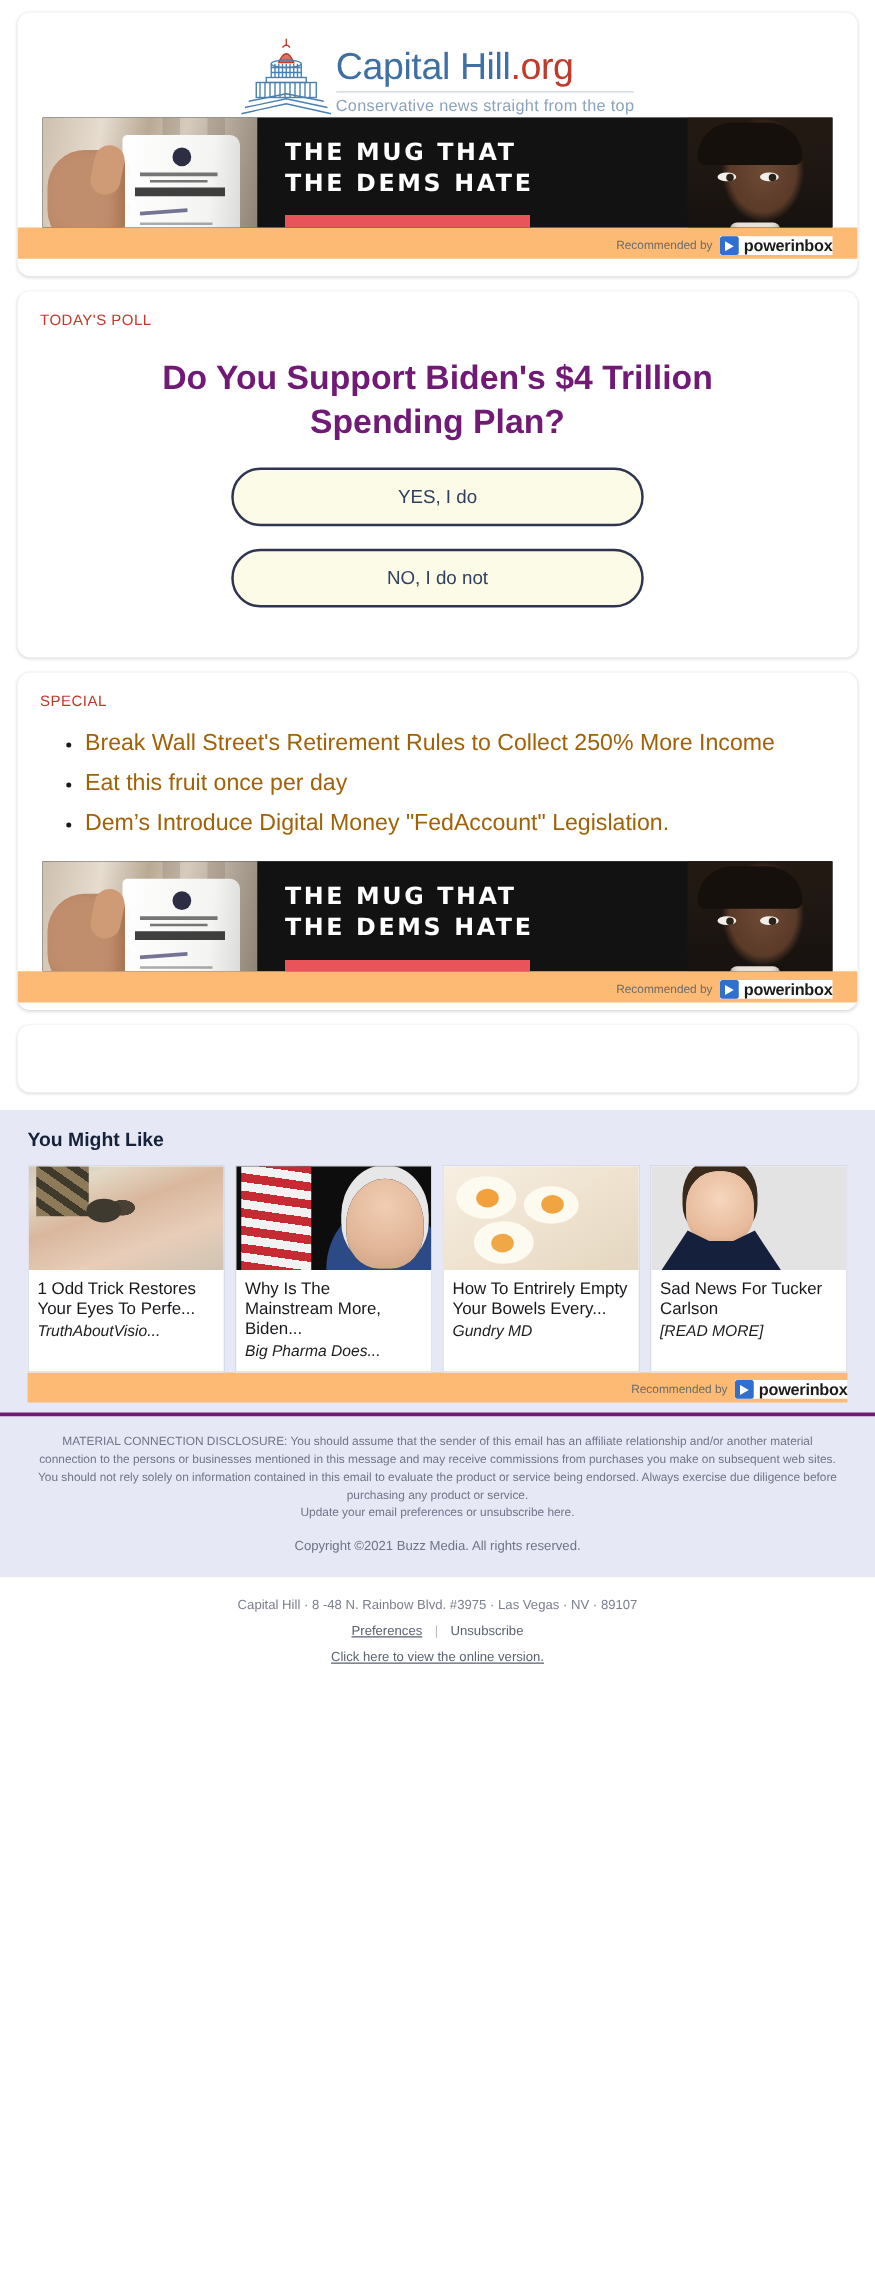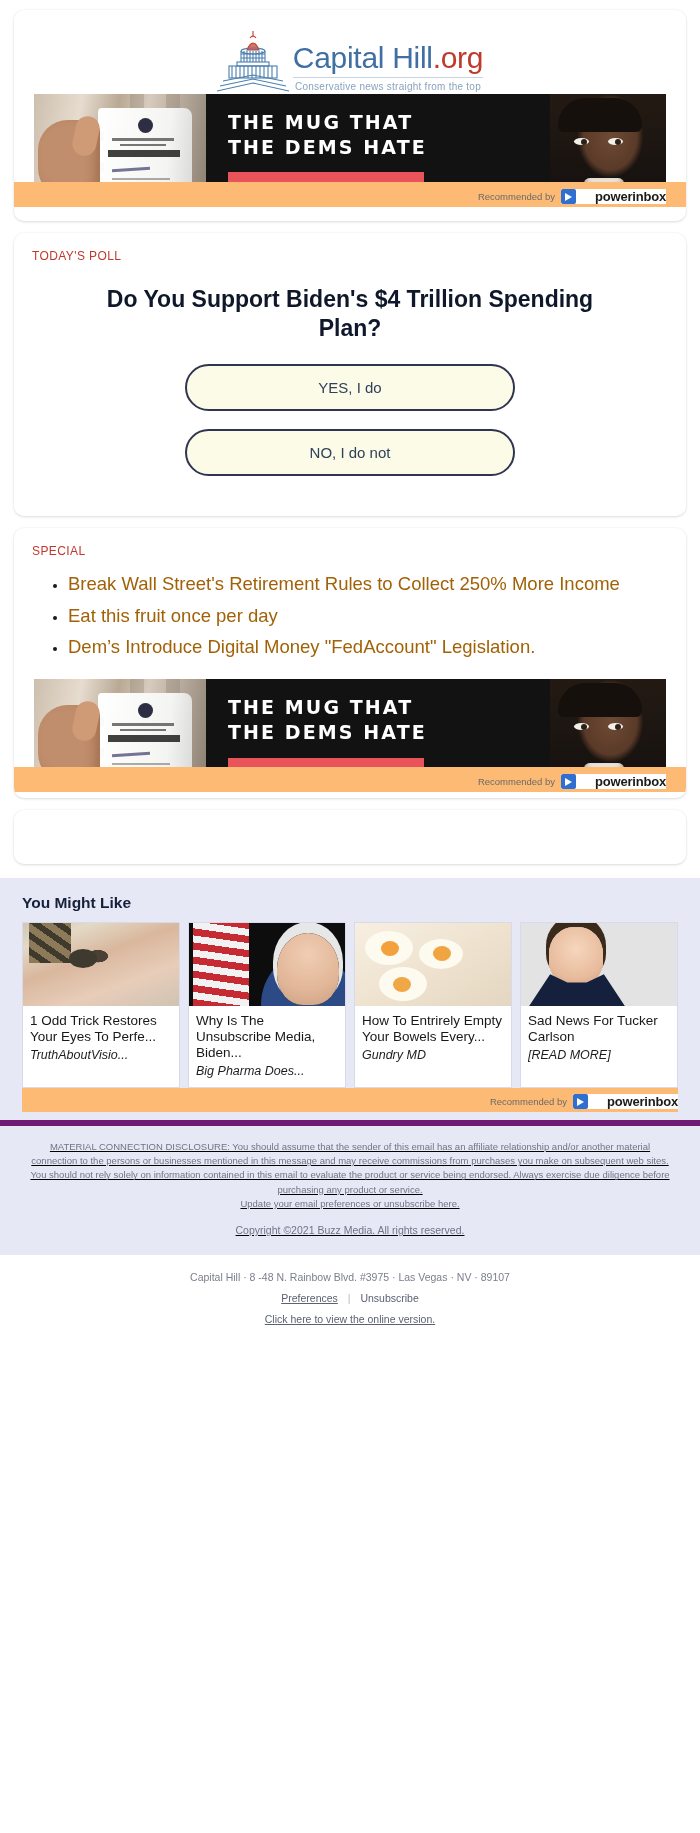--- a/index.html
+++ b/index.html
@@ -40,21 +40,21 @@
   .logo-textblock { padding-bottom: 2px; }
   .logo-text {
     font-size: 30px;
     letter-spacing: -0.3px;
     line-height: 1;
     white-space: nowrap;
   }
   .logo-text .t-capital { color: #3f6fa3; font-weight: 400; }
   .logo-text .t-org { color: #c0392b; font-weight: 400; }
   .logo-tag {
-    font-size: 10px;
+    font-size: 13px;
     color: #8aa3bd;
     letter-spacing: 0.25px;
     margin-top: 4px;
     border-top: 1px solid #c7d5e2;
     padding-top: 3px;
     text-align: center;
     white-space: nowrap;
   }
 
   
@@ -179,21 +179,21 @@
 
   
   .recby {
     display: flex; align-items: center; justify-content: flex-end;
     gap: 6px;
     padding: 7px 20px 3px 0;
     background: #fdba74;
   }
   .recby-label { font-size: 9.5px; color: #6a6a6a; }
   .pib {
-    display: inline-flex; align-items: center; gap: 19px;
+    display: inline-flex; align-items: center; gap: 4px;
     background: #ffffff;
   }
   .pib-mark {
     width: 15px; height: 15px;
     background: #2f6fd0;
     position: relative;
     border-radius: 2px;
   }
   .pib-mark::after {
     content: "";
@@ -212,22 +212,22 @@
     font-size: 12px;
     font-weight: 400;
     letter-spacing: 0.4px;
     padding: 16px 0 0 18px;
   }
 
   
   .poll-card { padding-bottom: 22px; }
   .poll-q {
     text-align: center;
-    color: #0f172a;
-    font-size: 23px;
+    color: #701a75;
+    font-size: 27px;
     font-weight: 600;
     line-height: 1.28;
     padding: 22px 60px 4px 60px;
   }
   .poll-btns { padding: 16px 140px 0 140px; }
   .poll-opt {
     display: block;
     width: 330px;
     margin: 0 auto 18px auto;
     padding: 13px 10px;
@@ -371,22 +371,21 @@
     background:#f2a13c; border-radius:50%;
     box-shadow: 52px 5px 0 0 #f0a442, 12px 36px 0 0 #efa845;
   }
 
   .yml-recby { padding-top: 6px; padding-right: 0; }
 
   
   .disclosure {
     background: #e6e8f5;
     padding: 14px 28px 16px 28px;
-    border-top: 6px solid #701a75;
-    text-decoration: underline;
+    border-top: 3px solid #701a75;
   }
   .disclosure p {
     margin: 0;
     font-size: 9.5px;
     line-height: 1.5;
     color: #6f7487;
     text-align: center;
   }
   .disclosure .copyright {
     margin-top: 12px;
@@ -564,21 +563,21 @@
         <div class="yml-img thumb-eye"></div>
         <div class="yml-body">
           <div class="yml-head">1 Odd Trick Restores Your Eyes To Perfe...</div>
           <div class="yml-src">TruthAboutVisio...</div>
         </div>
       </div>
 
       <div class="yml-card">
         <div class="yml-img thumb-biden"></div>
         <div class="yml-body">
-          <div class="yml-head">Why Is The Unsubscribe Media, Biden...</div>
+          <div class="yml-head">Why Is The Mainstream More, Biden...</div>
           <div class="yml-src">Big Pharma Does...</div>
         </div>
       </div>
 
       <div class="yml-card">
         <div class="yml-img thumb-eggs"></div>
         <div class="yml-body">
           <div class="yml-head">How To Entrirely Empty Your Bowels Every...</div>
           <div class="yml-src">Gundry MD</div>
         </div>

